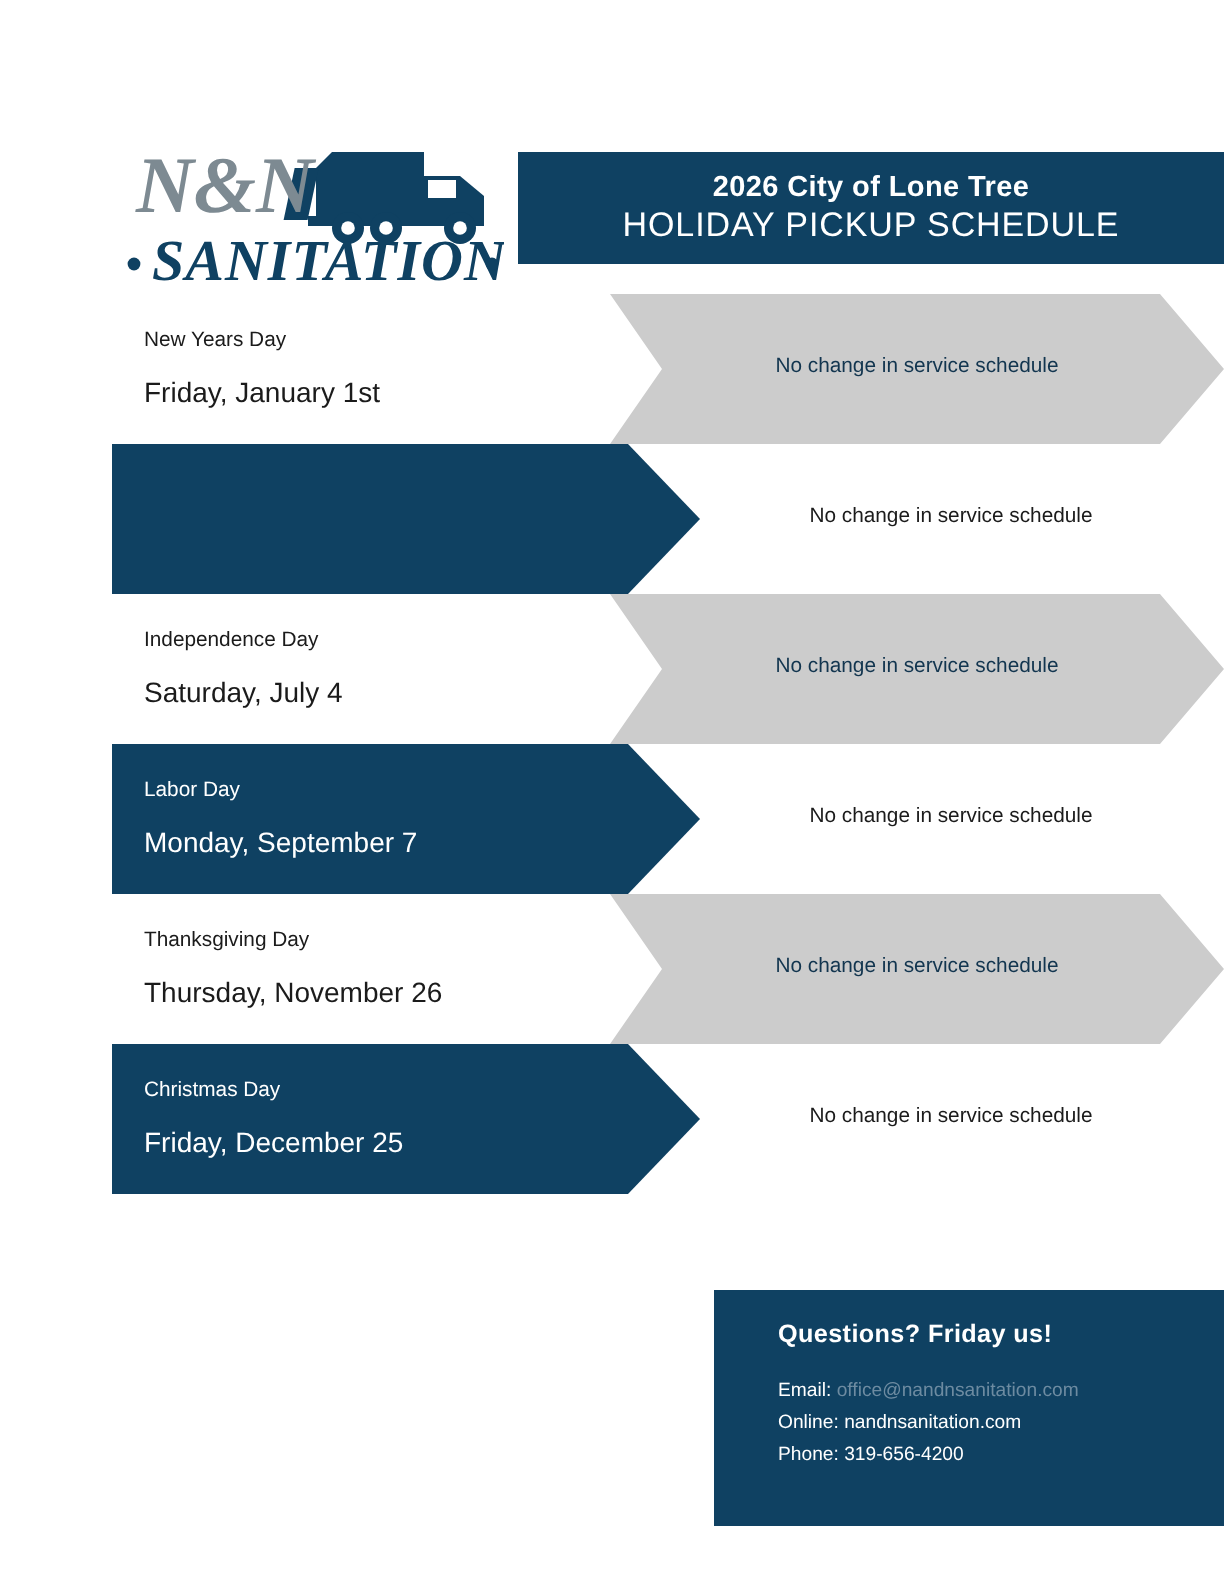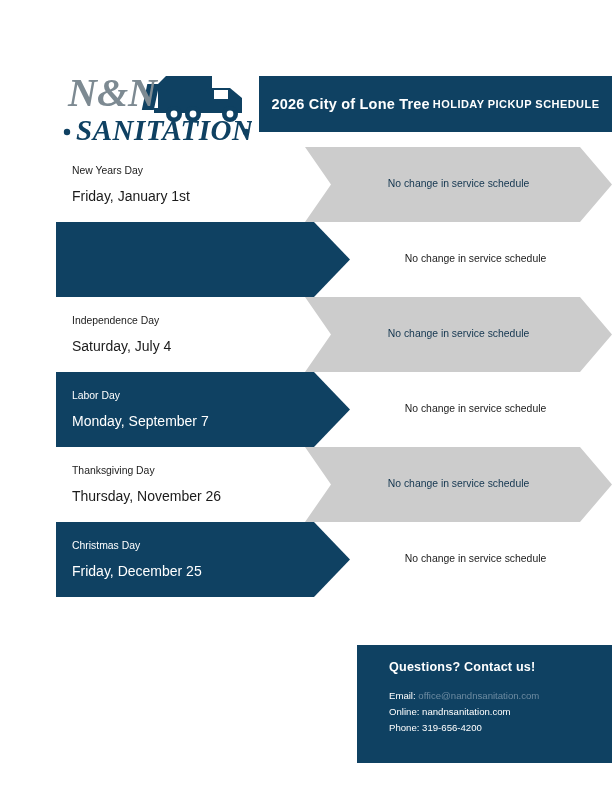--- a/index.html
+++ b/index.html
@@ -36,36 +36,36 @@
 
   
   .header-banner {
     position: absolute;
     left: 259px;
     top: 76px;
     width: 353px;
     height: 56px;
     background: #0f4162;
     display: flex;
-    flex-direction: row;
+    flex-direction: column;
     align-items: center;
     justify-content: center;
     gap: 3px;
   }
   .header-line1 {
     color: #ffffff;
     font-size: 14.5px;
     font-weight: 700;
     letter-spacing: .2px;
     line-height: 1;
   }
   .header-line2 {
     color: #ffffff;
-    font-size: 11px;
-    font-weight: 700;
+    font-size: 17px;
+    font-weight: 400;
     letter-spacing: .45px;
     line-height: 1;
   }
 
   
   .rows {
     position: absolute;
     left: 0;
     top: 147px;
     width: 612px;
@@ -294,21 +294,21 @@
             <div class="holiday-date">Friday, December 25</div>
           </div>
         </div>
         <div class="status-block">
           <div class="status-text">No change in service schedule</div>
         </div>
       </div>
     </div>
 
   <div class="contact-box">
-    <div class="contact-title">Questions?  Contact us!</div>
+    <div class="contact-title">Questions?  Friday us!</div>
     <div class="contact-line">
       <span class="contact-label">Email:</span>
       <span class="contact-value muted">office@nandnsanitation.com</span>
     </div>
     <div class="contact-line">
       <span class="contact-label">Online:</span>
       <span class="contact-value">nandnsanitation.com</span>
     </div>
     <div class="contact-line">
       <span class="contact-label">Phone:</span>

